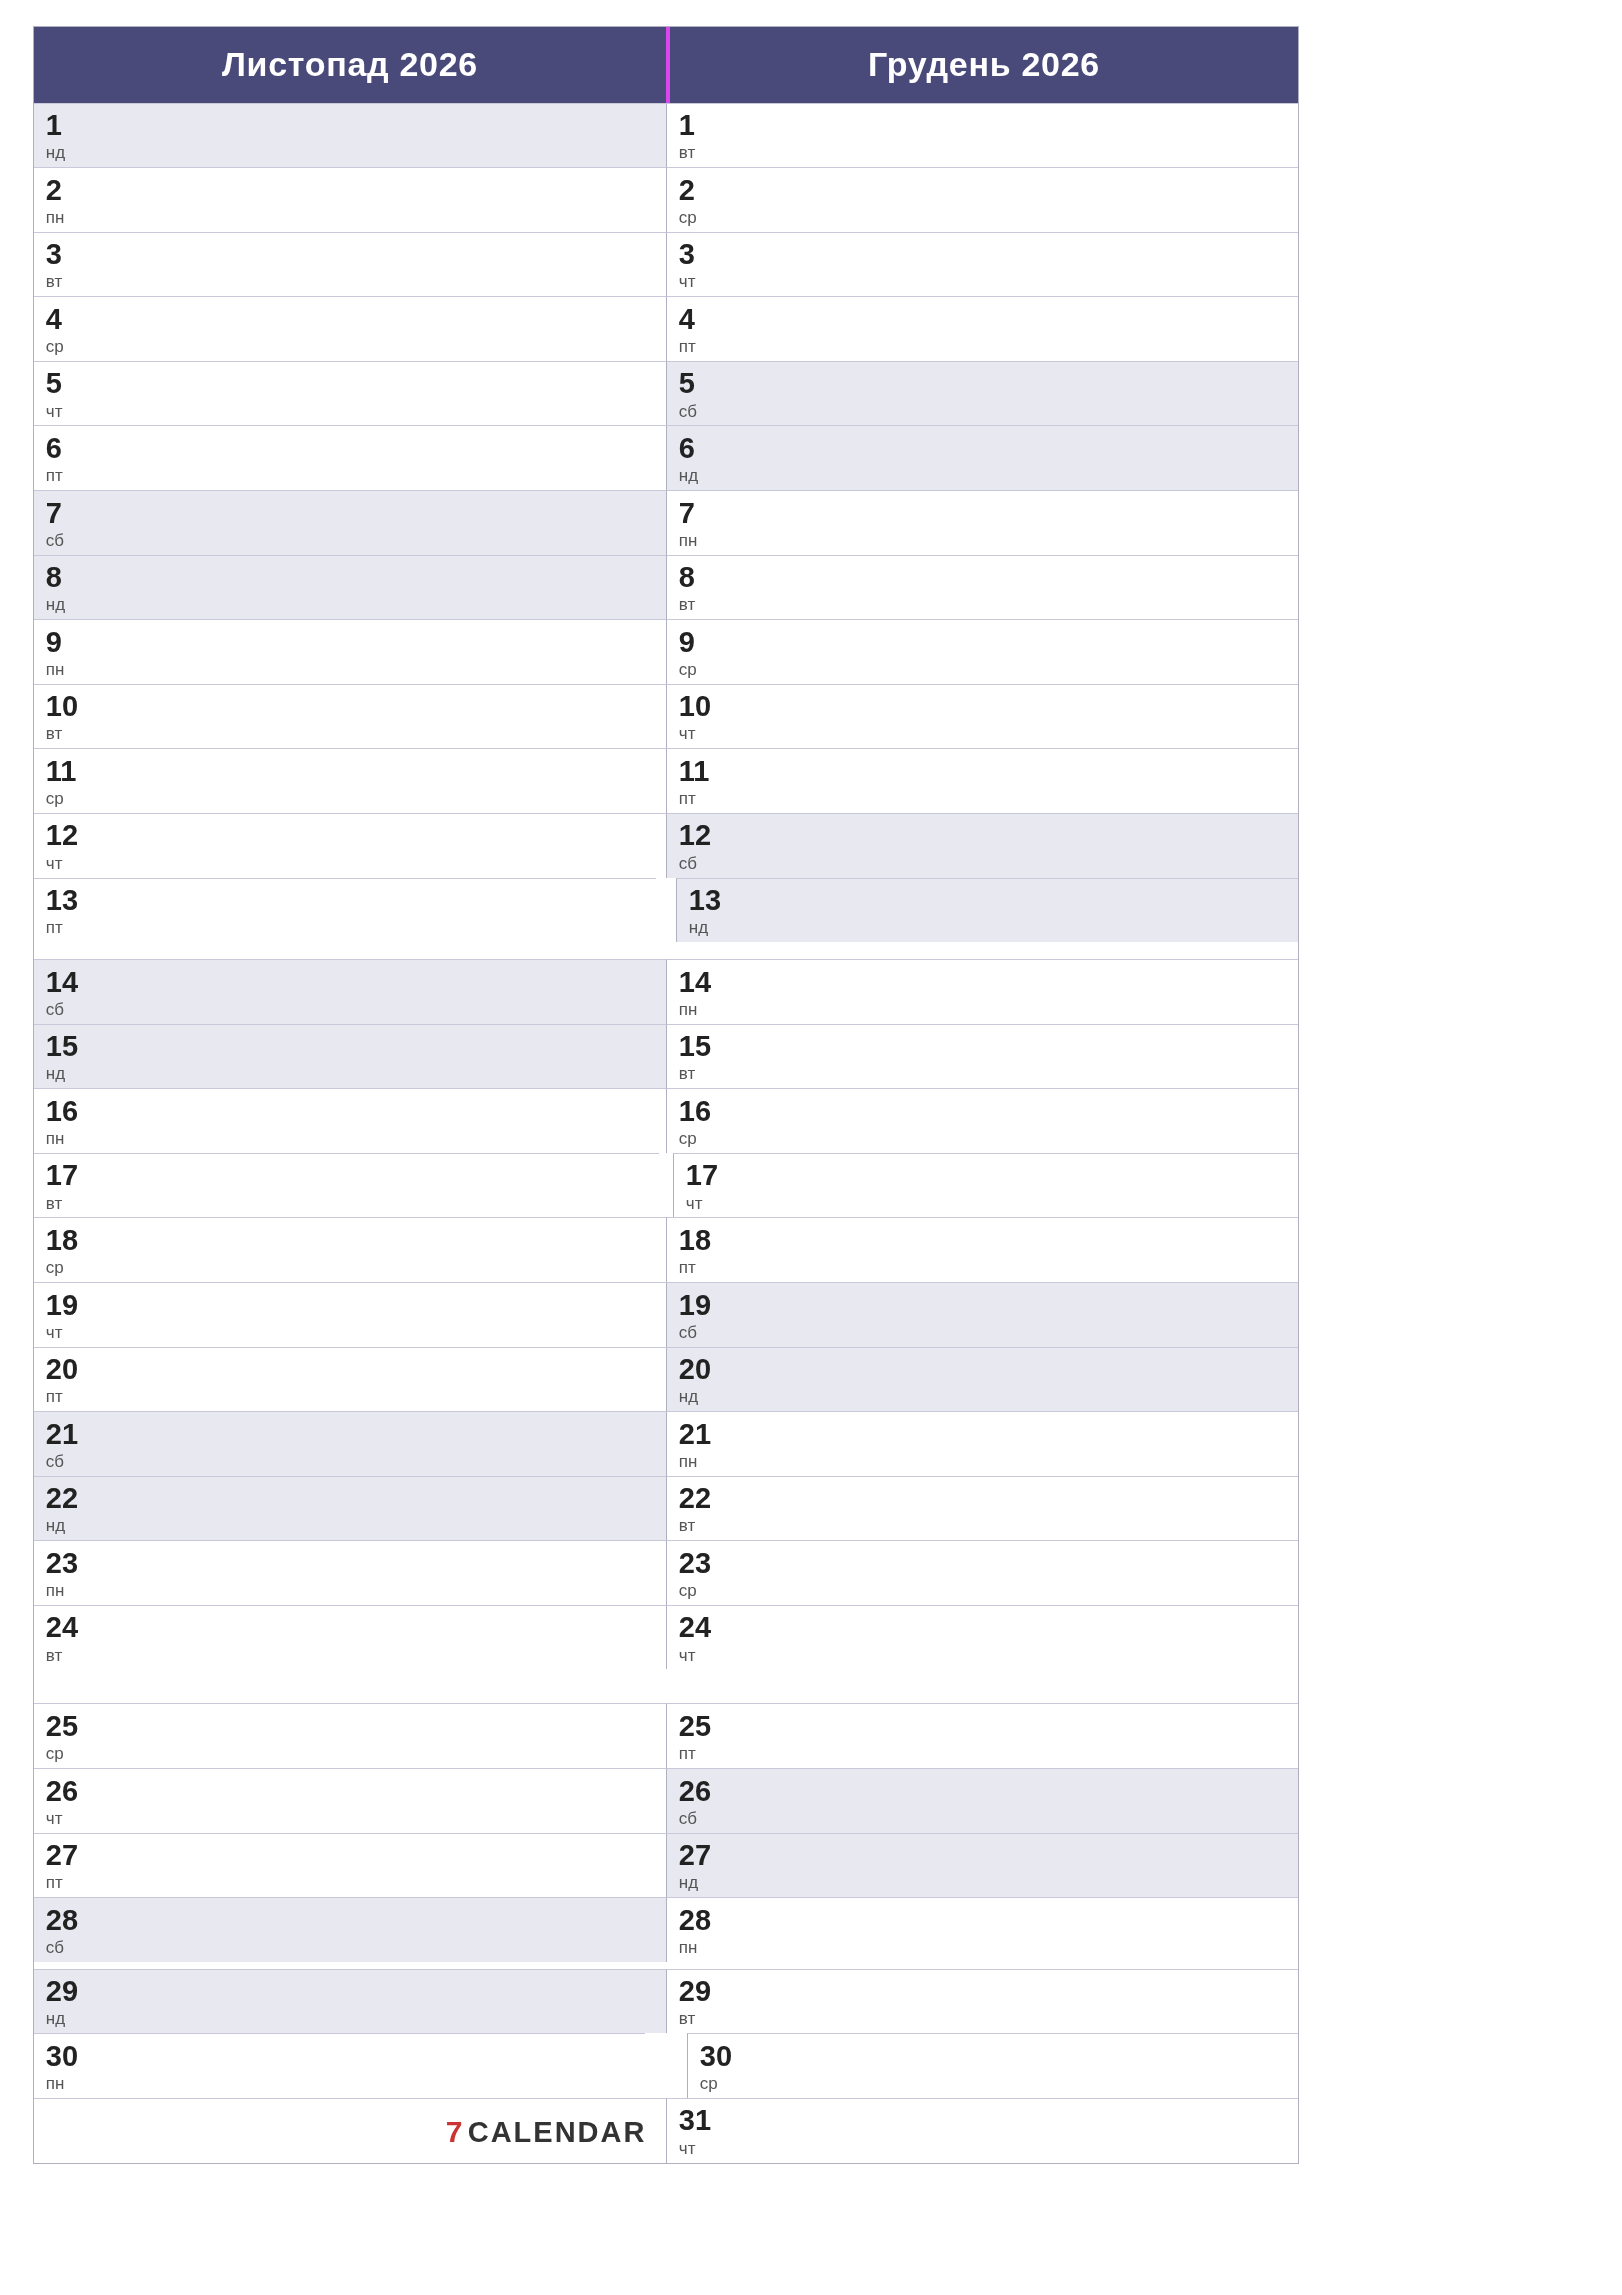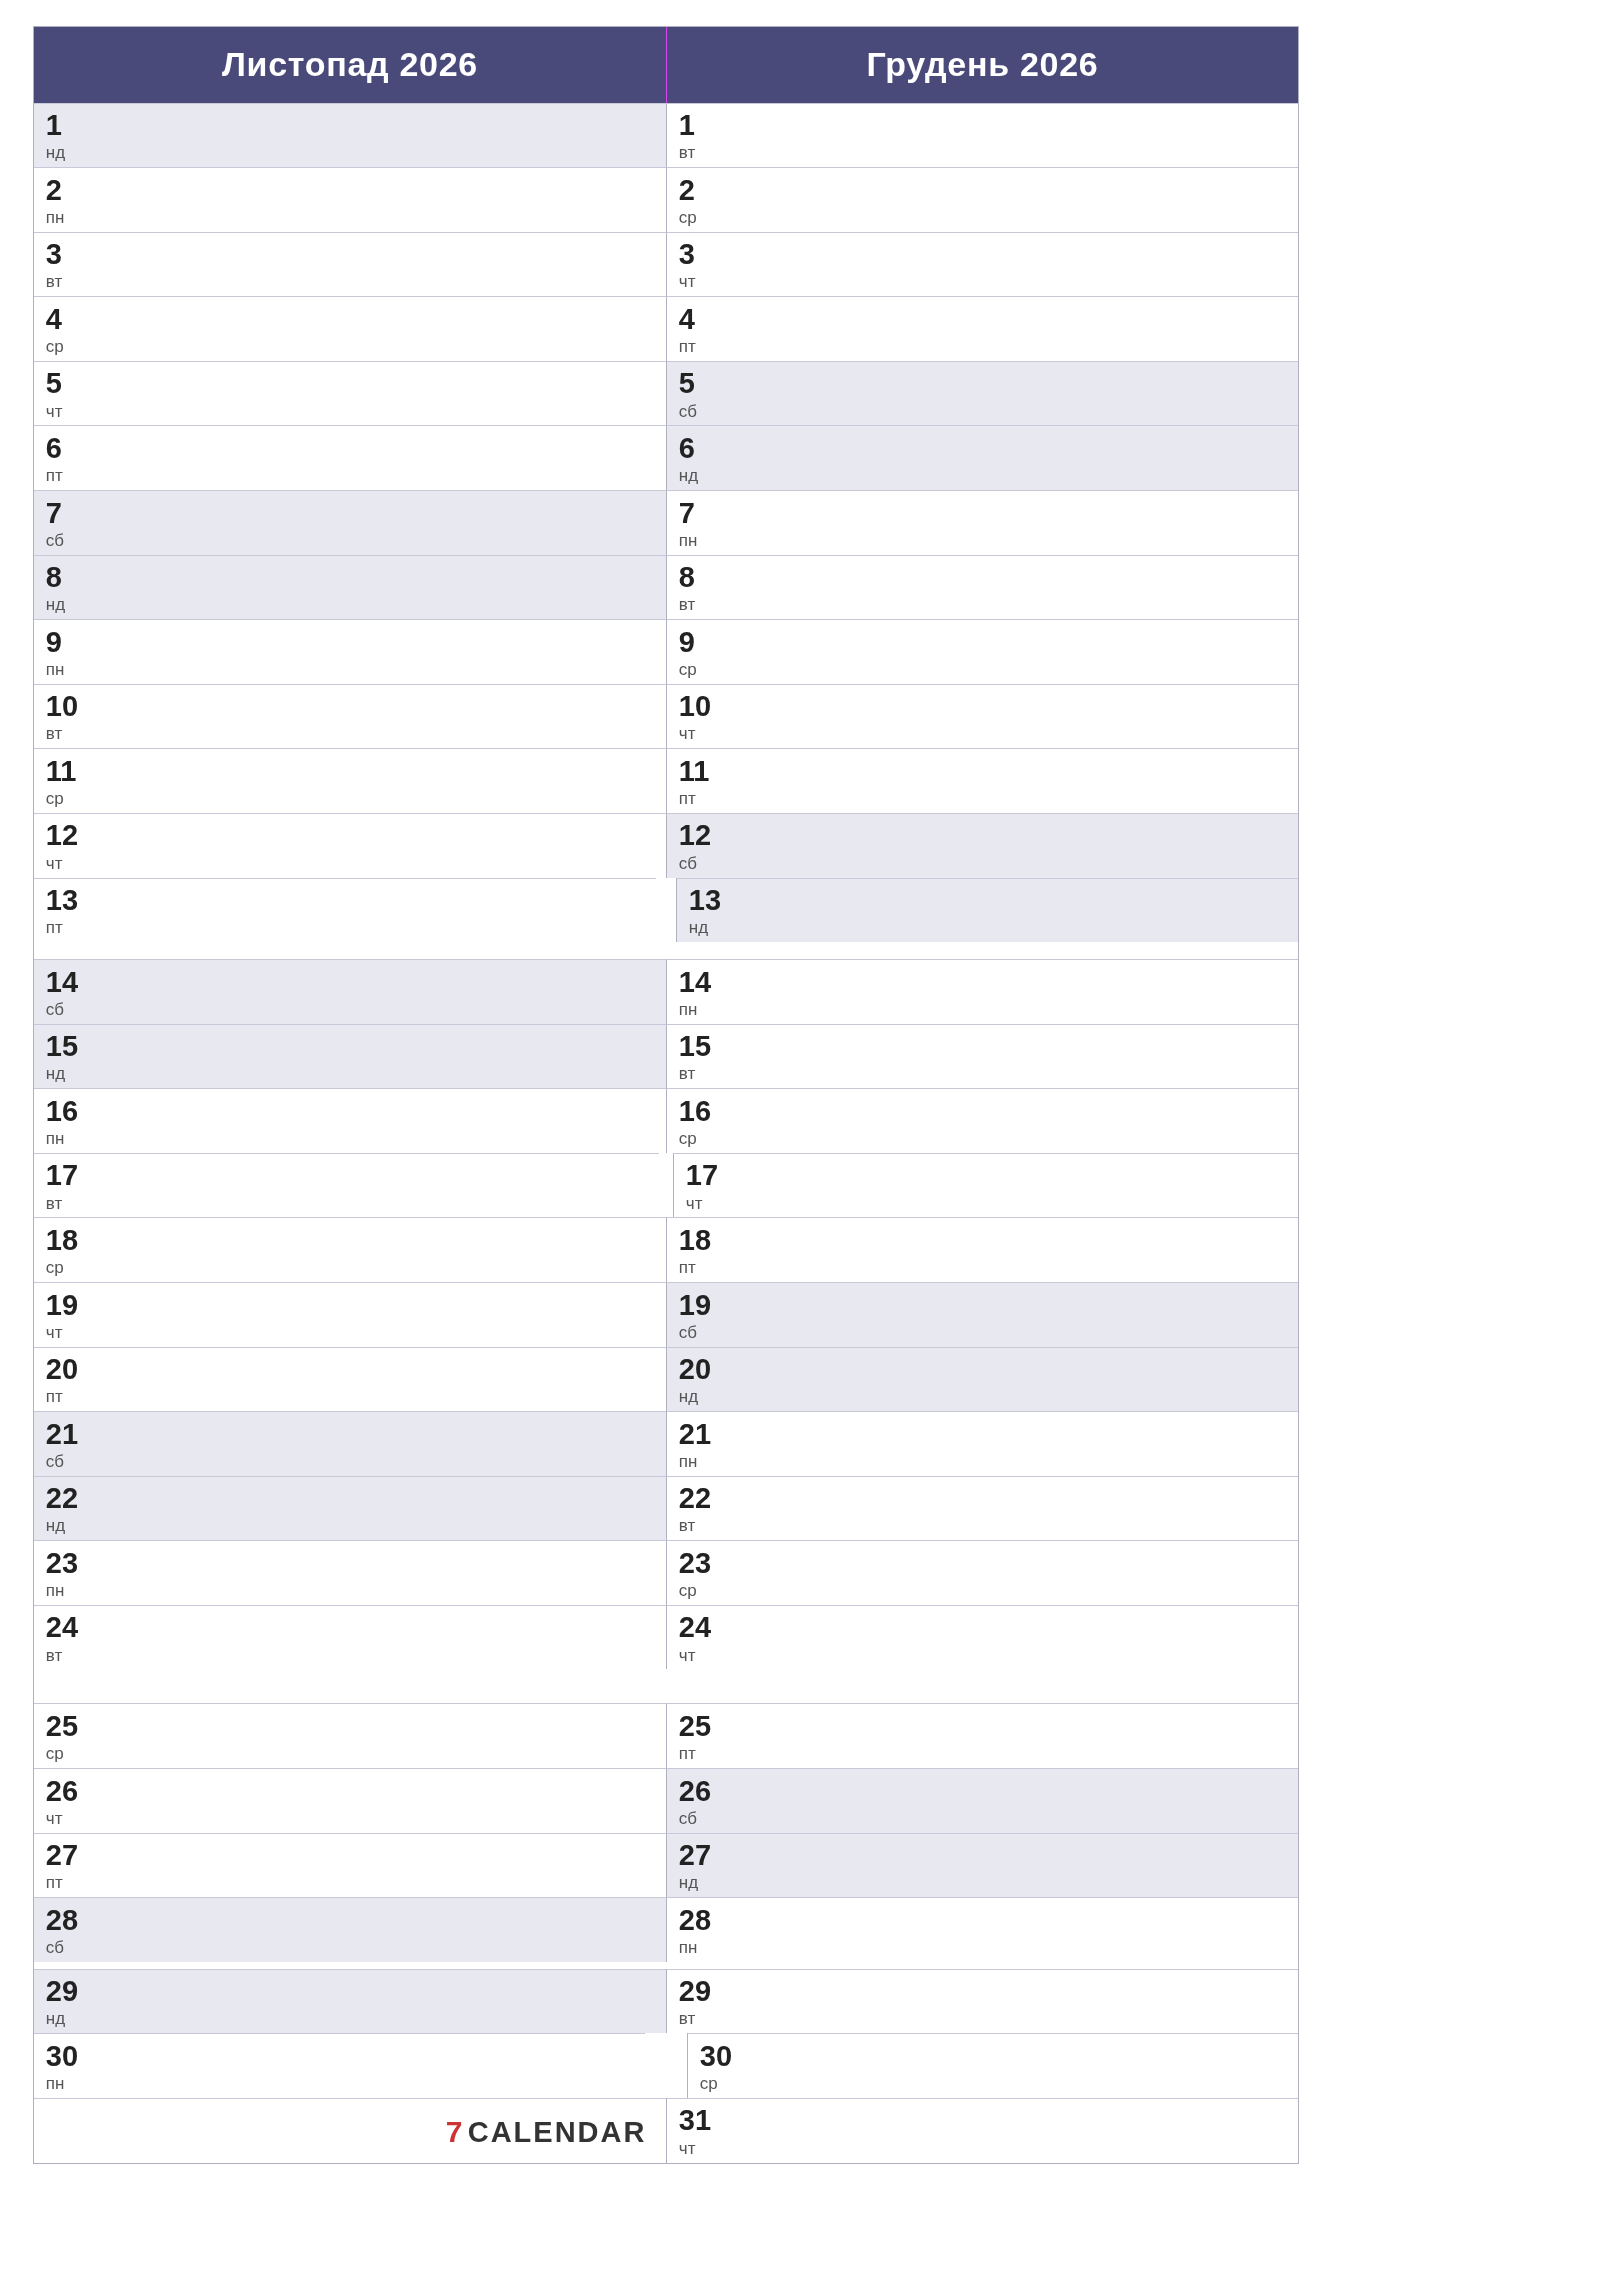--- a/index.html
+++ b/index.html
@@ -23,21 +23,21 @@
       background: #4a4a7a;
       color: #fff;
       text-align: center;
       padding: 18.3px 13px;
       font-size: 34px;
       font-weight: bold;
       letter-spacing: 0.7px;
     }
 
     .month-header.right {
-      border-left: 1px solid #d946ef;
+      border-left: 4px solid #d946ef;
     }
 
     .day-cell {
       padding: 6.5px 11.8px 3.9px 11.8px;
       border-top: 0.7px solid #c8c8d8;
       min-height: 44px;
       position: relative;
     }
 
     .day-cell.right {

